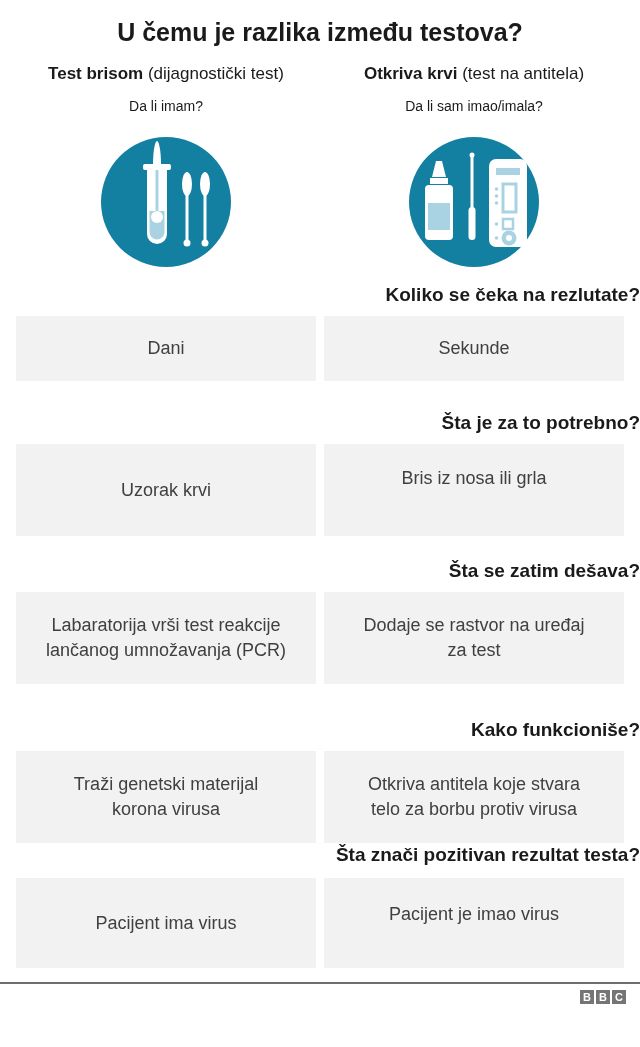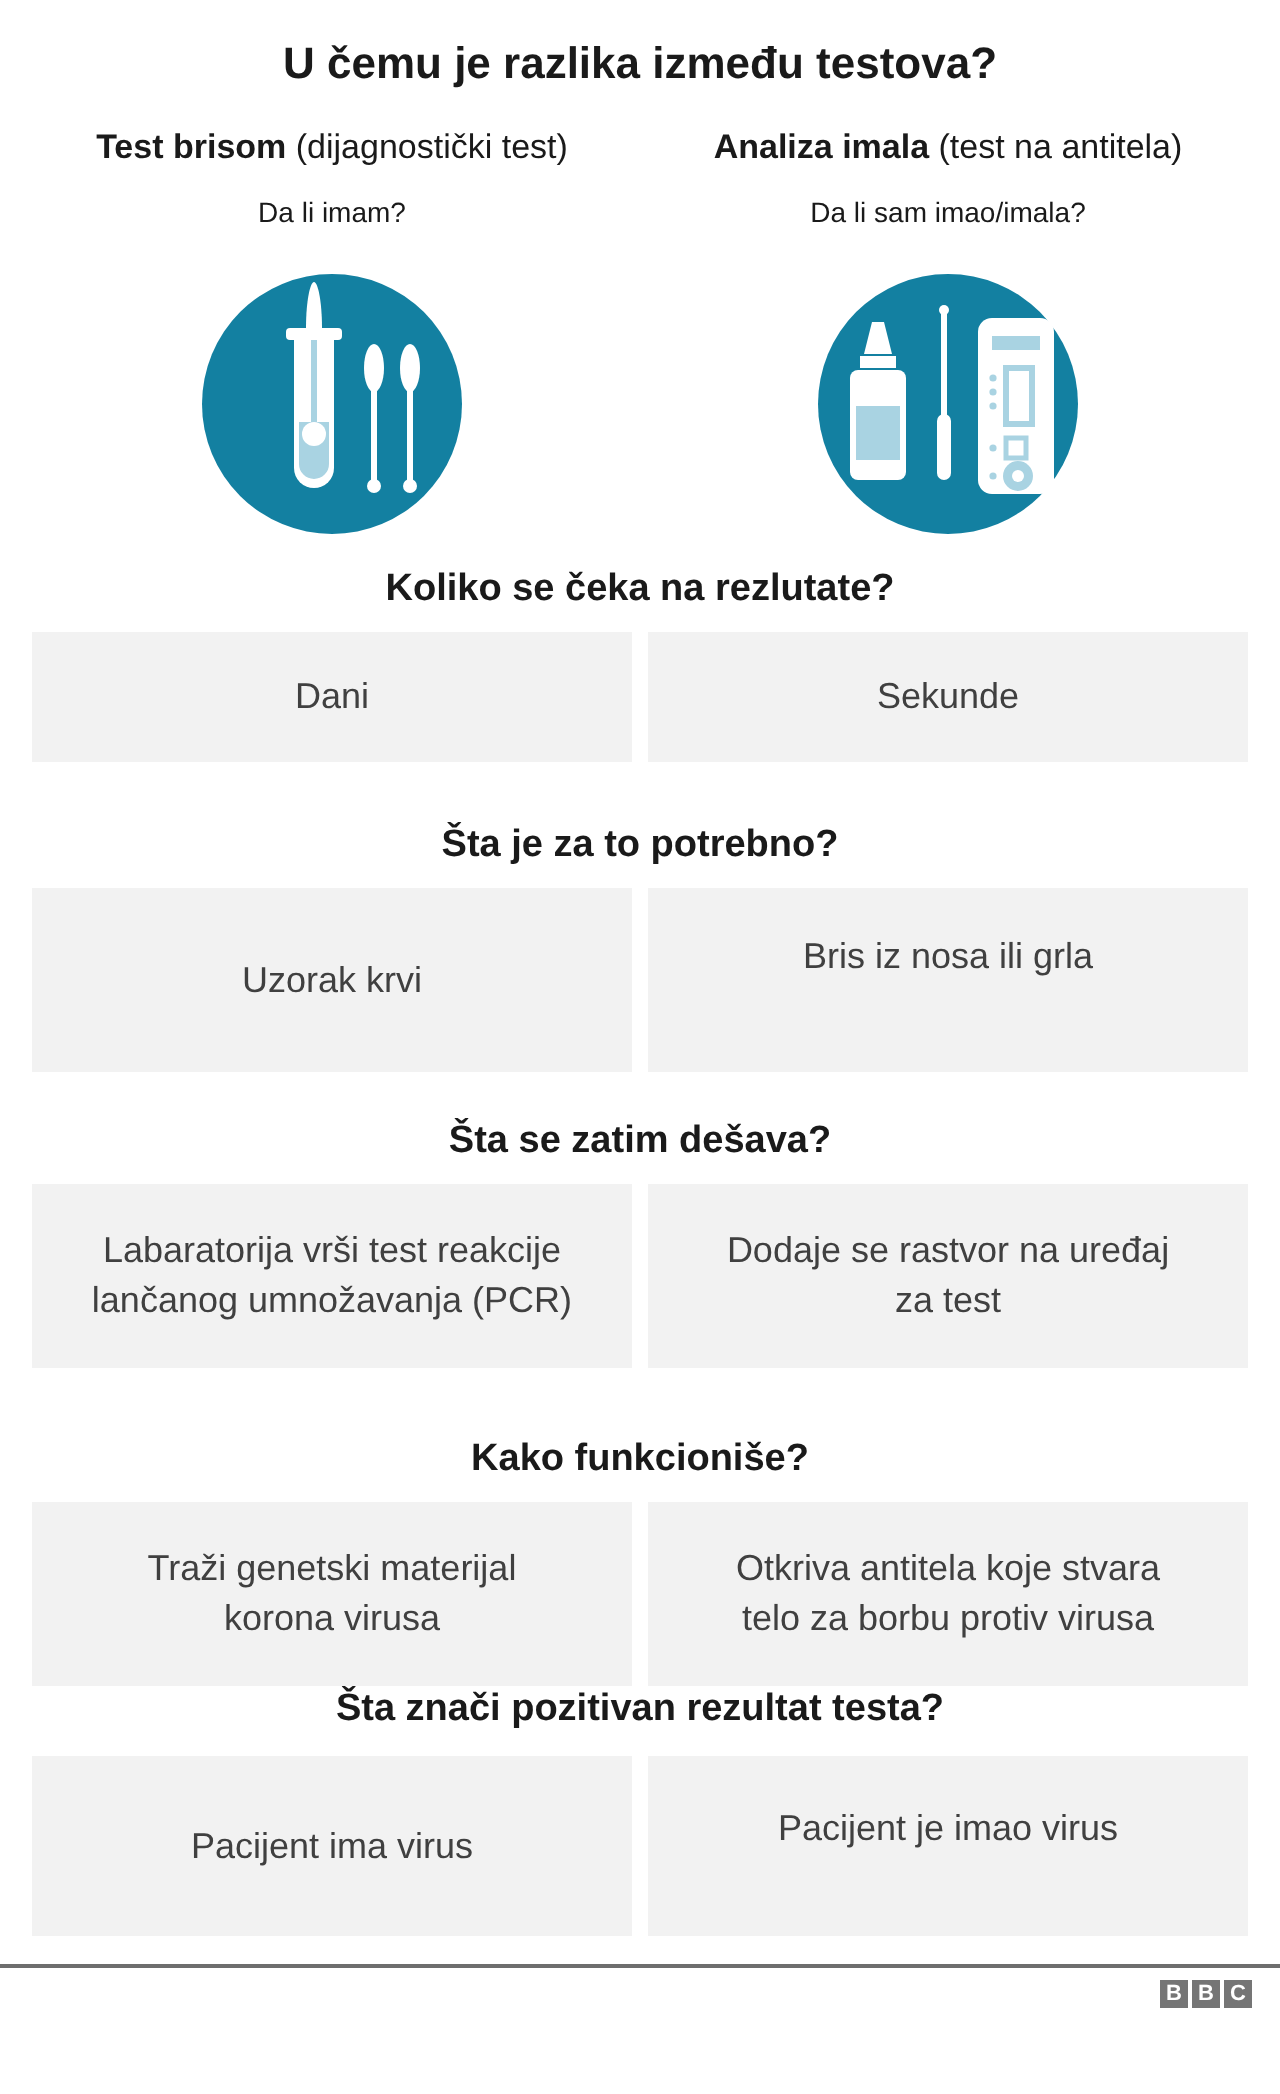--- a/index.html
+++ b/index.html
@@ -1,29 +1,29 @@
 <!DOCTYPE html>
 <html style="--teal: #1380A1; --light-blue: #A9D3E2; --box-bg: #f2f2f2; --text: #404040; --heading: #1a1a1a; --logo-gray: #757575; --rule-gray: #6e6e6e;"><head>
 <meta charset="utf-8">
 <style>
   html,body{margin:0;padding:0;background:#ffffff;}
   body{width:640px;height:1047px;font-family:"Liberation Sans",sans-serif;color:var(--heading,#1a1a1a);}
   .wrap{position:relative;width:640px;height:1047px;overflow:hidden;background:#fff;}
 
-  .title{margin:18px 16px 0;text-align:center;font-size:22px;line-height:28px;font-weight:700;color:var(--heading,#1a1a1a);}
+  .title{margin:18px 16px 0;text-align:center;font-size:25px;line-height:28px;font-weight:700;color:var(--heading,#1a1a1a);}
 
   .cols{display:flex;gap:8px;margin:16px 16px 0;}
   .col{width:300px;text-align:center;}
   .col-name{font-size:17px;line-height:24px;color:var(--heading,#1a1a1a);}
   .col-name .bold{font-weight:700;}
   .col-q{margin-top:8px;font-size:14px;line-height:24px;font-weight:400;}
   .circle{width:130px;height:130px;border-radius:50%;background:var(--teal,#1380A1);margin:19px auto 0;}
   .circle svg{display:block;width:130px;height:130px;}
 
-  .sec-h{text-align:center;font-size:19px;line-height:23px;font-weight:700;color:var(--heading,#1a1a1a);}
+  .sec-h{text-align:right;font-size:19px;line-height:23px;font-weight:700;color:var(--heading,#1a1a1a);}
   .row{display:flex;gap:8px;margin:10px 16px 0;}
   .box{flex:1;background:var(--box-bg,#f2f2f2);display:flex;align-items:center;justify-content:center;}
   .box span{display:block;text-align:center;font-size:18px;line-height:25px;color:var(--text,#404040);white-space:pre-line;padding:0 10px;}
   .h65 .box{height:65px;justify-content:center;}
   .h92 .box{height:92px;}
   .h90 .box{height:90px;}
   .lift12{transform:translateY(-12px);}
   .lift9{transform:translateY(-9px);}
 
   .rule{height:2px;background:var(--rule-gray,#6e6e6e);margin-top:14px;}
@@ -64,21 +64,21 @@
           <rect class="ic-w" x="84.5" y="52" width="3" height="54"></rect>
           <circle class="ic-w" cx="86" cy="106" r="3.5"></circle>
 
           <ellipse class="ic-w" cx="104" cy="47" rx="5" ry="12"></ellipse>
           <rect class="ic-w" x="102.5" y="52" width="3" height="54"></rect>
           <circle class="ic-w" cx="104" cy="106" r="3.5"></circle>
         </svg>
       </div>
     </div>
     <div class="col">
-      <div class="col-name"><span class="bold">Analiza imala</span><span> (test na antitela)</span></div>
+      <div class="col-name"><span class="bold">Otkriva krvi</span><span> (test na antitela)</span></div>
       <div class="col-q">Da li sam imao/imala?</div>
       <div class="circle">
         <svg viewBox="0 0 130 130" aria-hidden="true">
 
           <path class="ic-w" d="M27 24 h6 l4 16 h-14 Z"></path>
           <rect class="ic-w" x="21" y="41" width="18" height="6"></rect>
           <rect class="ic-w" x="16" y="48" width="28" height="55" rx="4"></rect>
           <rect class="ic-b" x="19" y="66" width="22" height="27"></rect>
 
           <circle class="ic-w" cx="63" cy="18" r="2.5"></circle>

